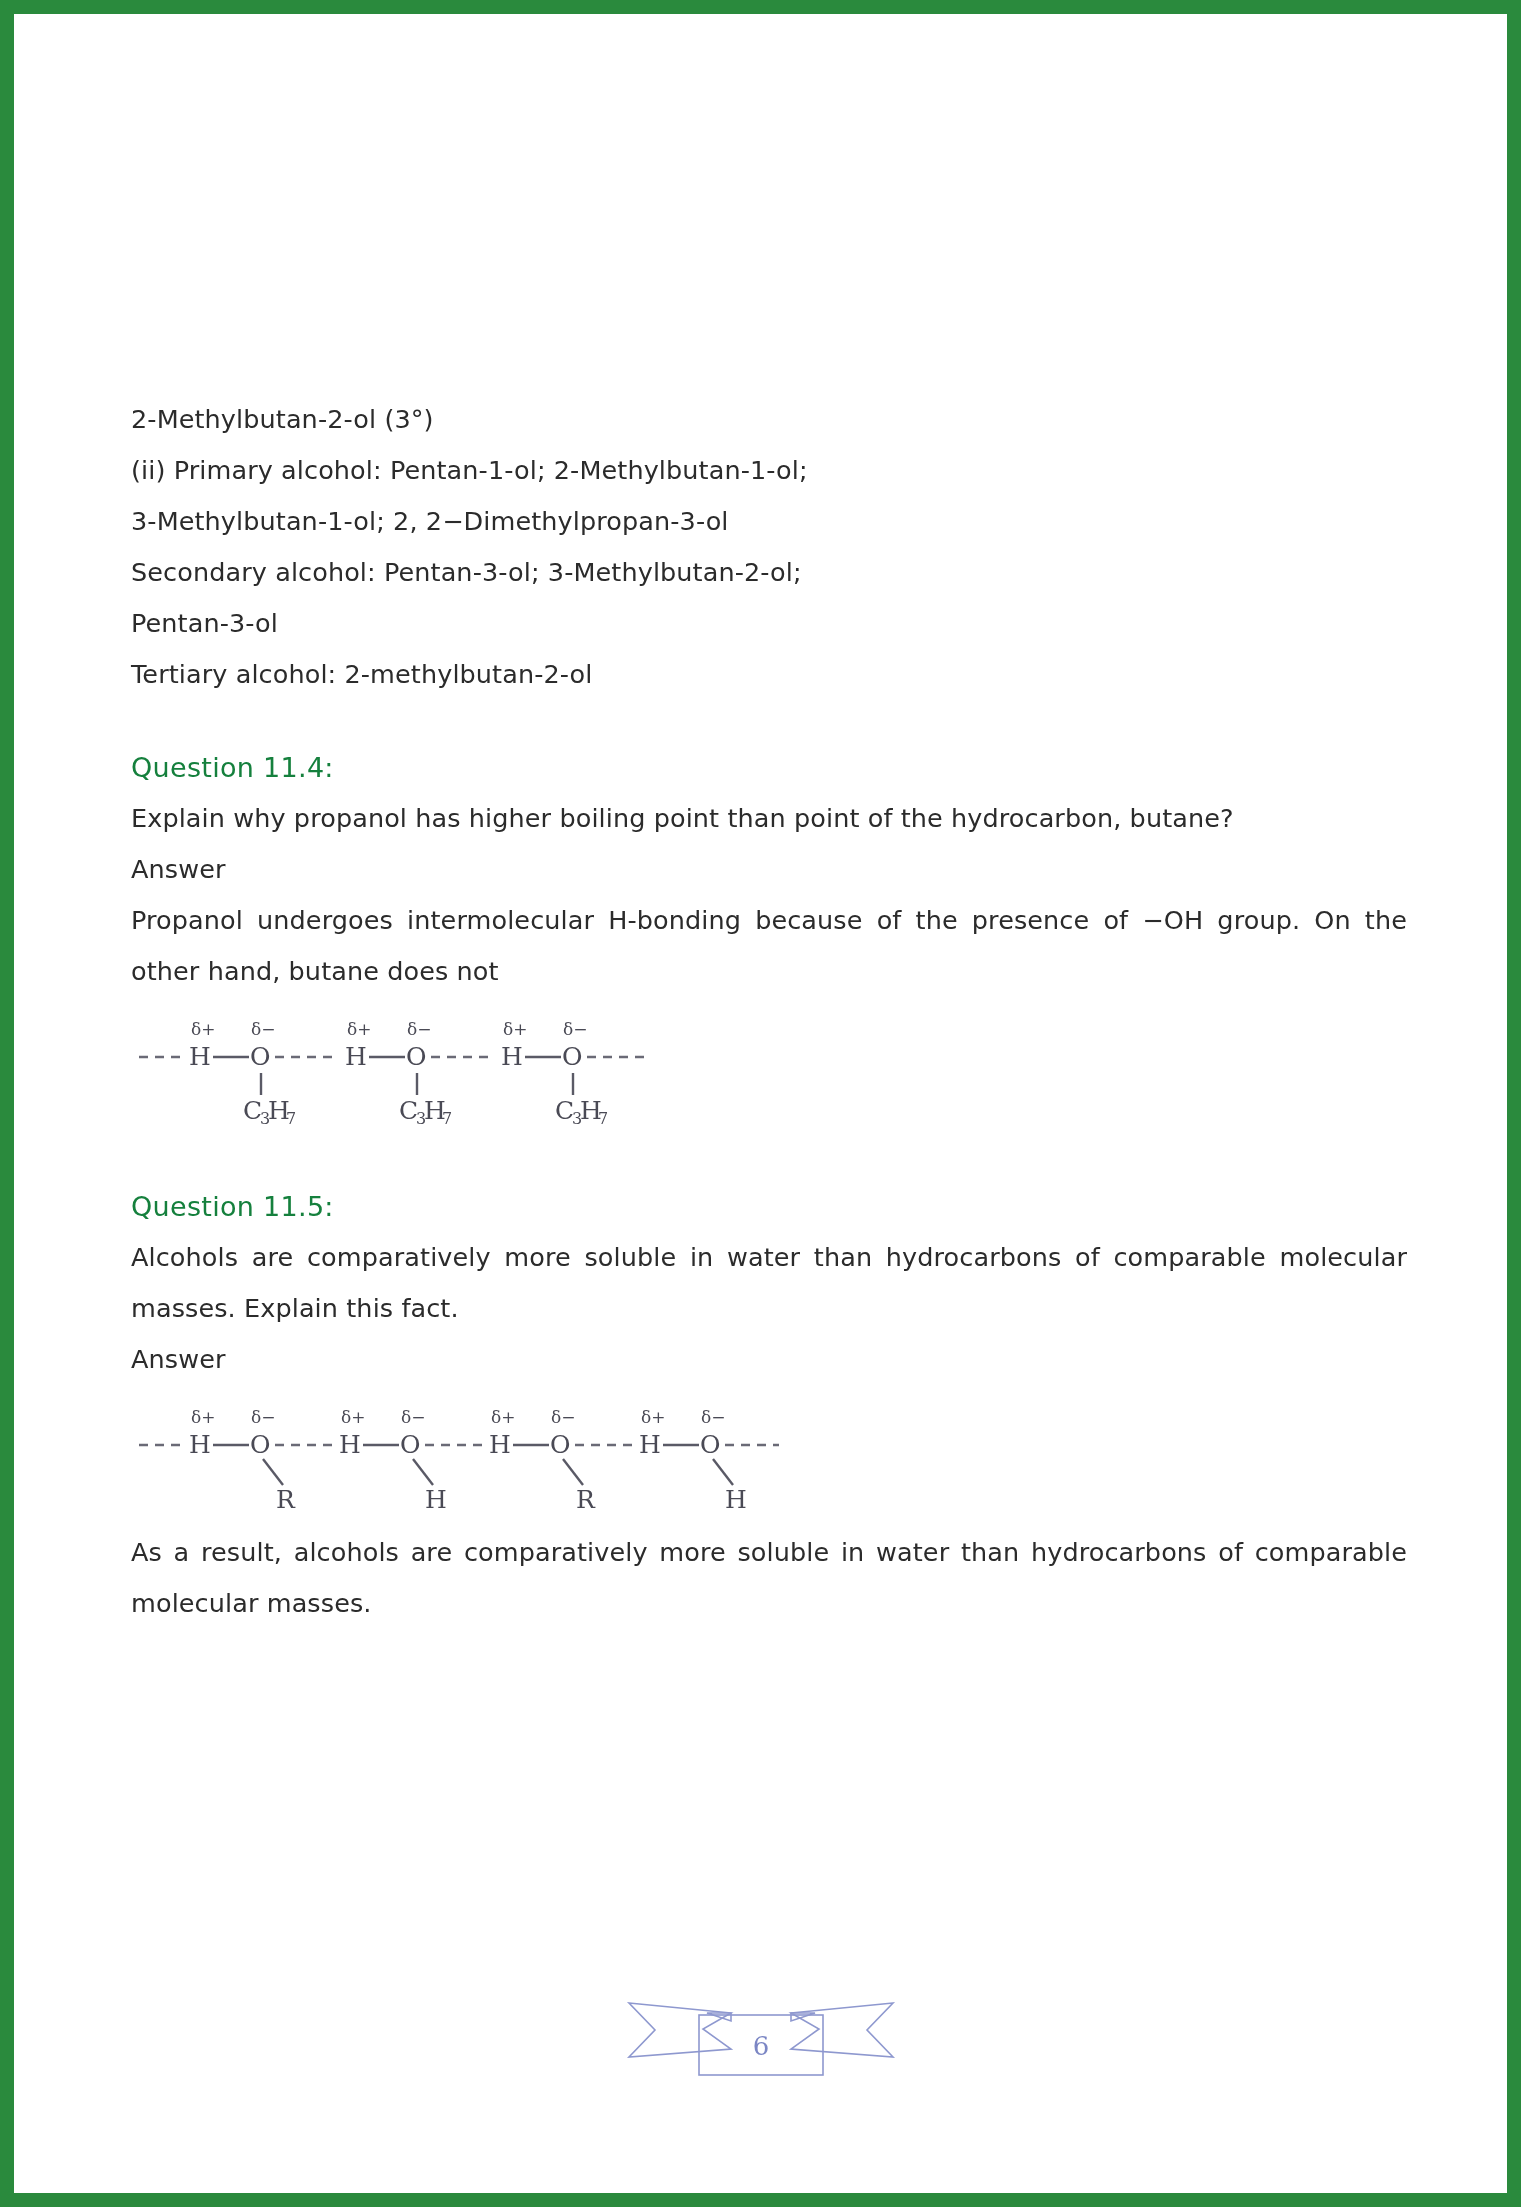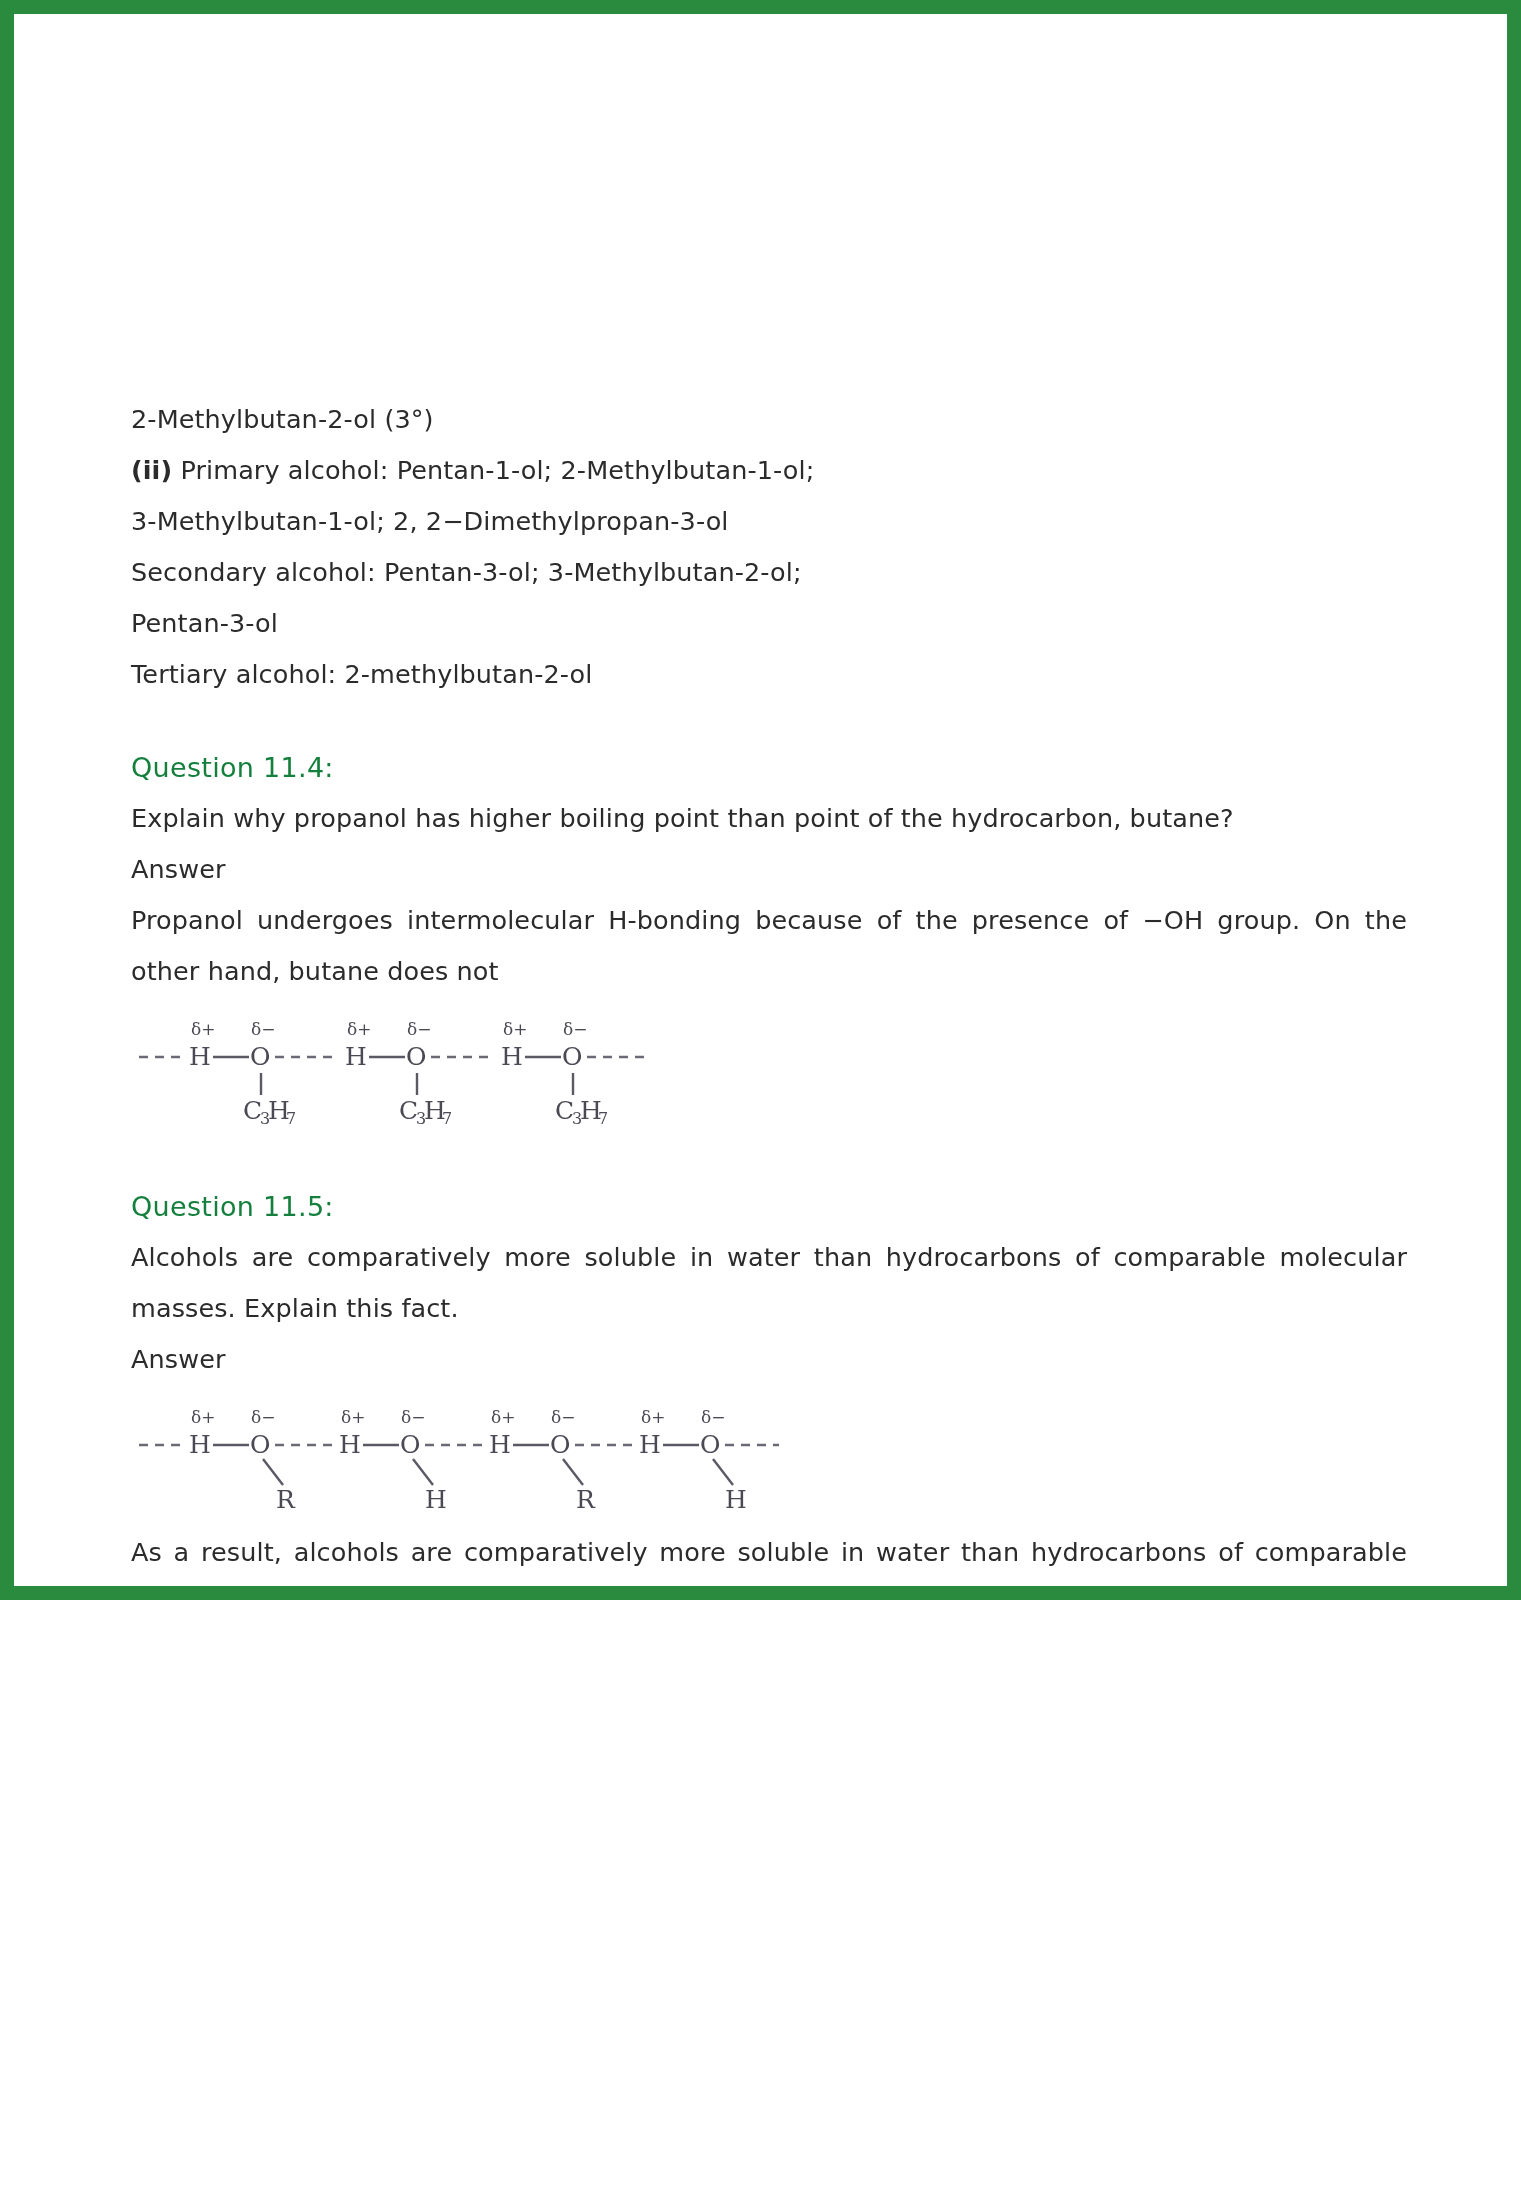--- a/index.html
+++ b/index.html
@@ -3,21 +3,21 @@
 <meta charset="utf-8">
 <style>
   html, body {
     margin: 0;
     padding: 0;
     background: #ffffff;
   }
   .page {
     position: relative;
     width: 1521px;
-    height: 1600px;
+    height: 2207px;
     background: #ffffff;
     box-sizing: border-box;
     border: 14px solid #2a8a3d;
     overflow: hidden;
     font-family: "DejaVu Sans", sans-serif;
   }
   .paper {
     position: absolute;
     left: 0; top: 0; right: 0; bottom: 0;
     background: #ffffff;
@@ -28,21 +28,21 @@
     top: 380px;
     width: 1276px;
   }
   .line {
     font-size: 25.5px;
     color: #2b2b2b;
     line-height: 51px;
     white-space: nowrap;
     letter-spacing: 0.1px;
   }
-  .line b { font-weight: 700; margin-top: 45px; }
+  .line b { font-weight: 400; margin-top: 45px; }
   .para {
     font-size: 25.5px;
     color: #2b2b2b;
     line-height: 51px;
     text-align: justify;
     letter-spacing: 0.1px;
   }
   .para.left { text-align: left; }
   .qhead {
     font-size: 27px;

